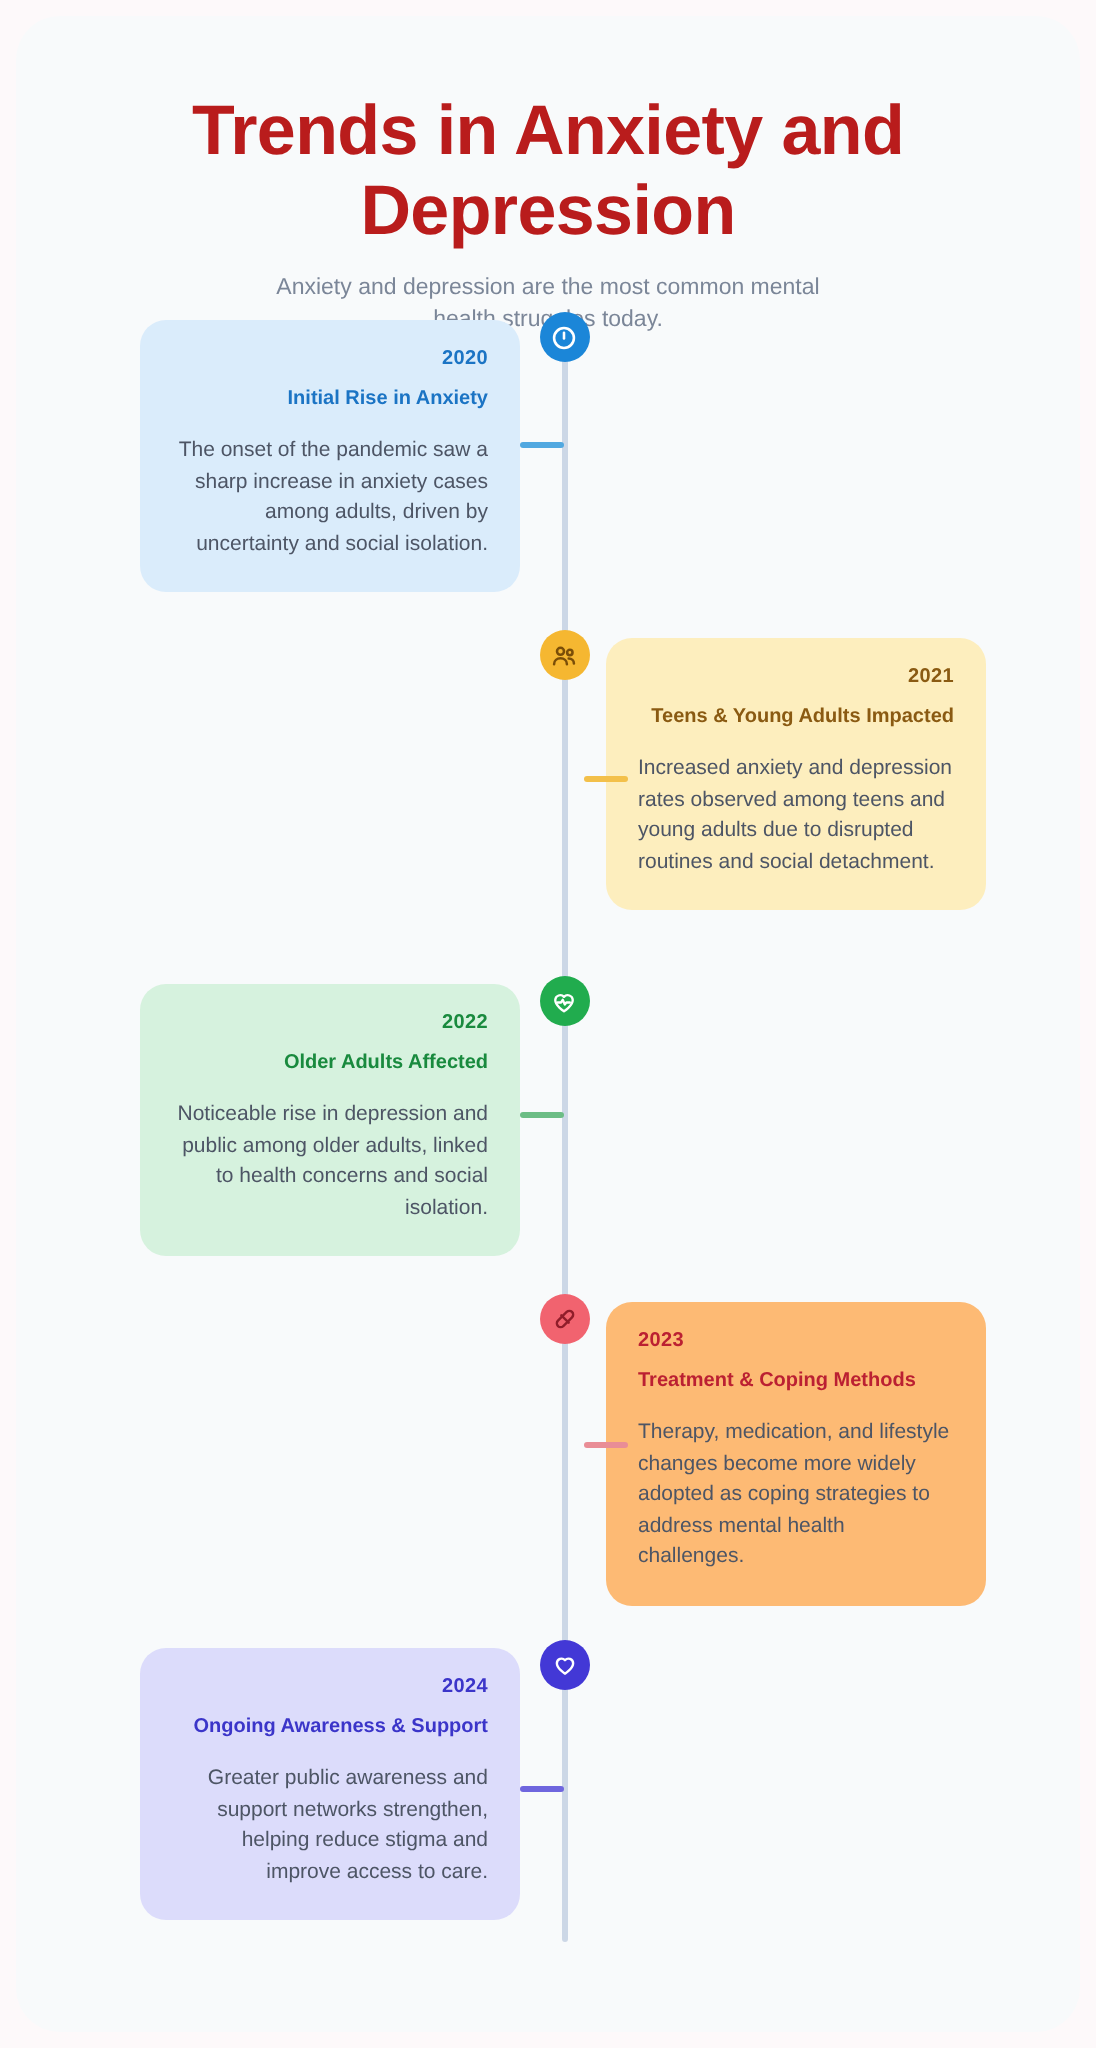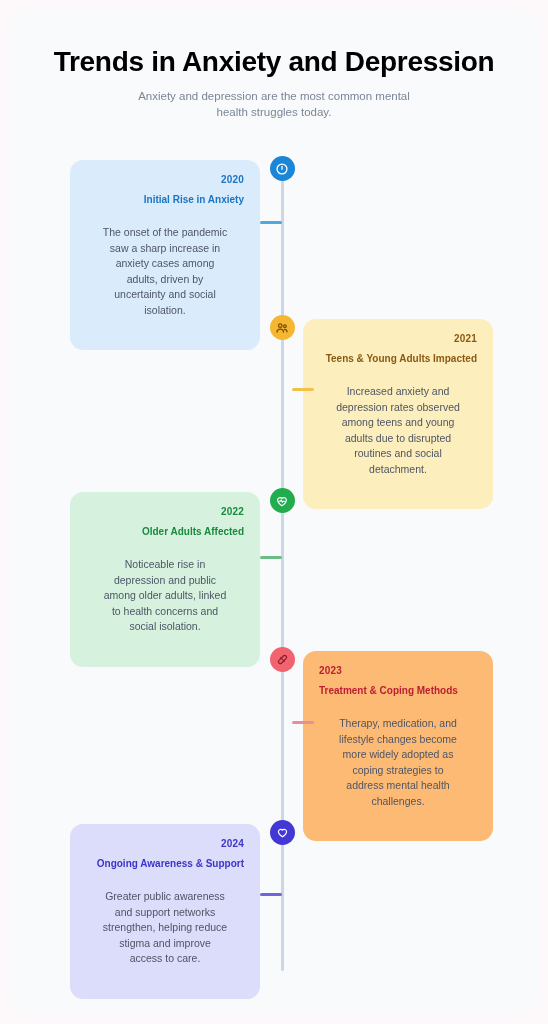--- a/index.html
+++ b/index.html
@@ -25,23 +25,23 @@
   }
   .header {
     position: absolute;
     left: 0;
     top: 38px;
     width: 100%;
     text-align: center;
   }
   .page-title {
     margin: 0;
-    font-size: 28px;
+    font-size: 35px;
     font-weight: bold;
-    color: #000000;
+    color: #b91c1c;
     letter-spacing: -0.3px;
   }
   .page-subtitle {
     margin: 10px auto 0;
     width: 300px;
     font-size: 11.5px;
     line-height: 16px;
     color: #7b8698;
   }
 
@@ -75,23 +75,22 @@
   }
   .card-title {
     font-size: 10px;
     font-weight: bold;
     line-height: 18px;
     margin: 0 0 9px;
   }
   .card-desc {
     font-size: 10.5px;
     line-height: 15.5px;
-    margin: 16px;
+    margin: 0;
     color: #4d5565;
-    text-align: center;
   }
 
   
   .connector {
     position: absolute;
     height: 2.5px;
     width: 22px;
     border-radius: 2px;
   }
 

